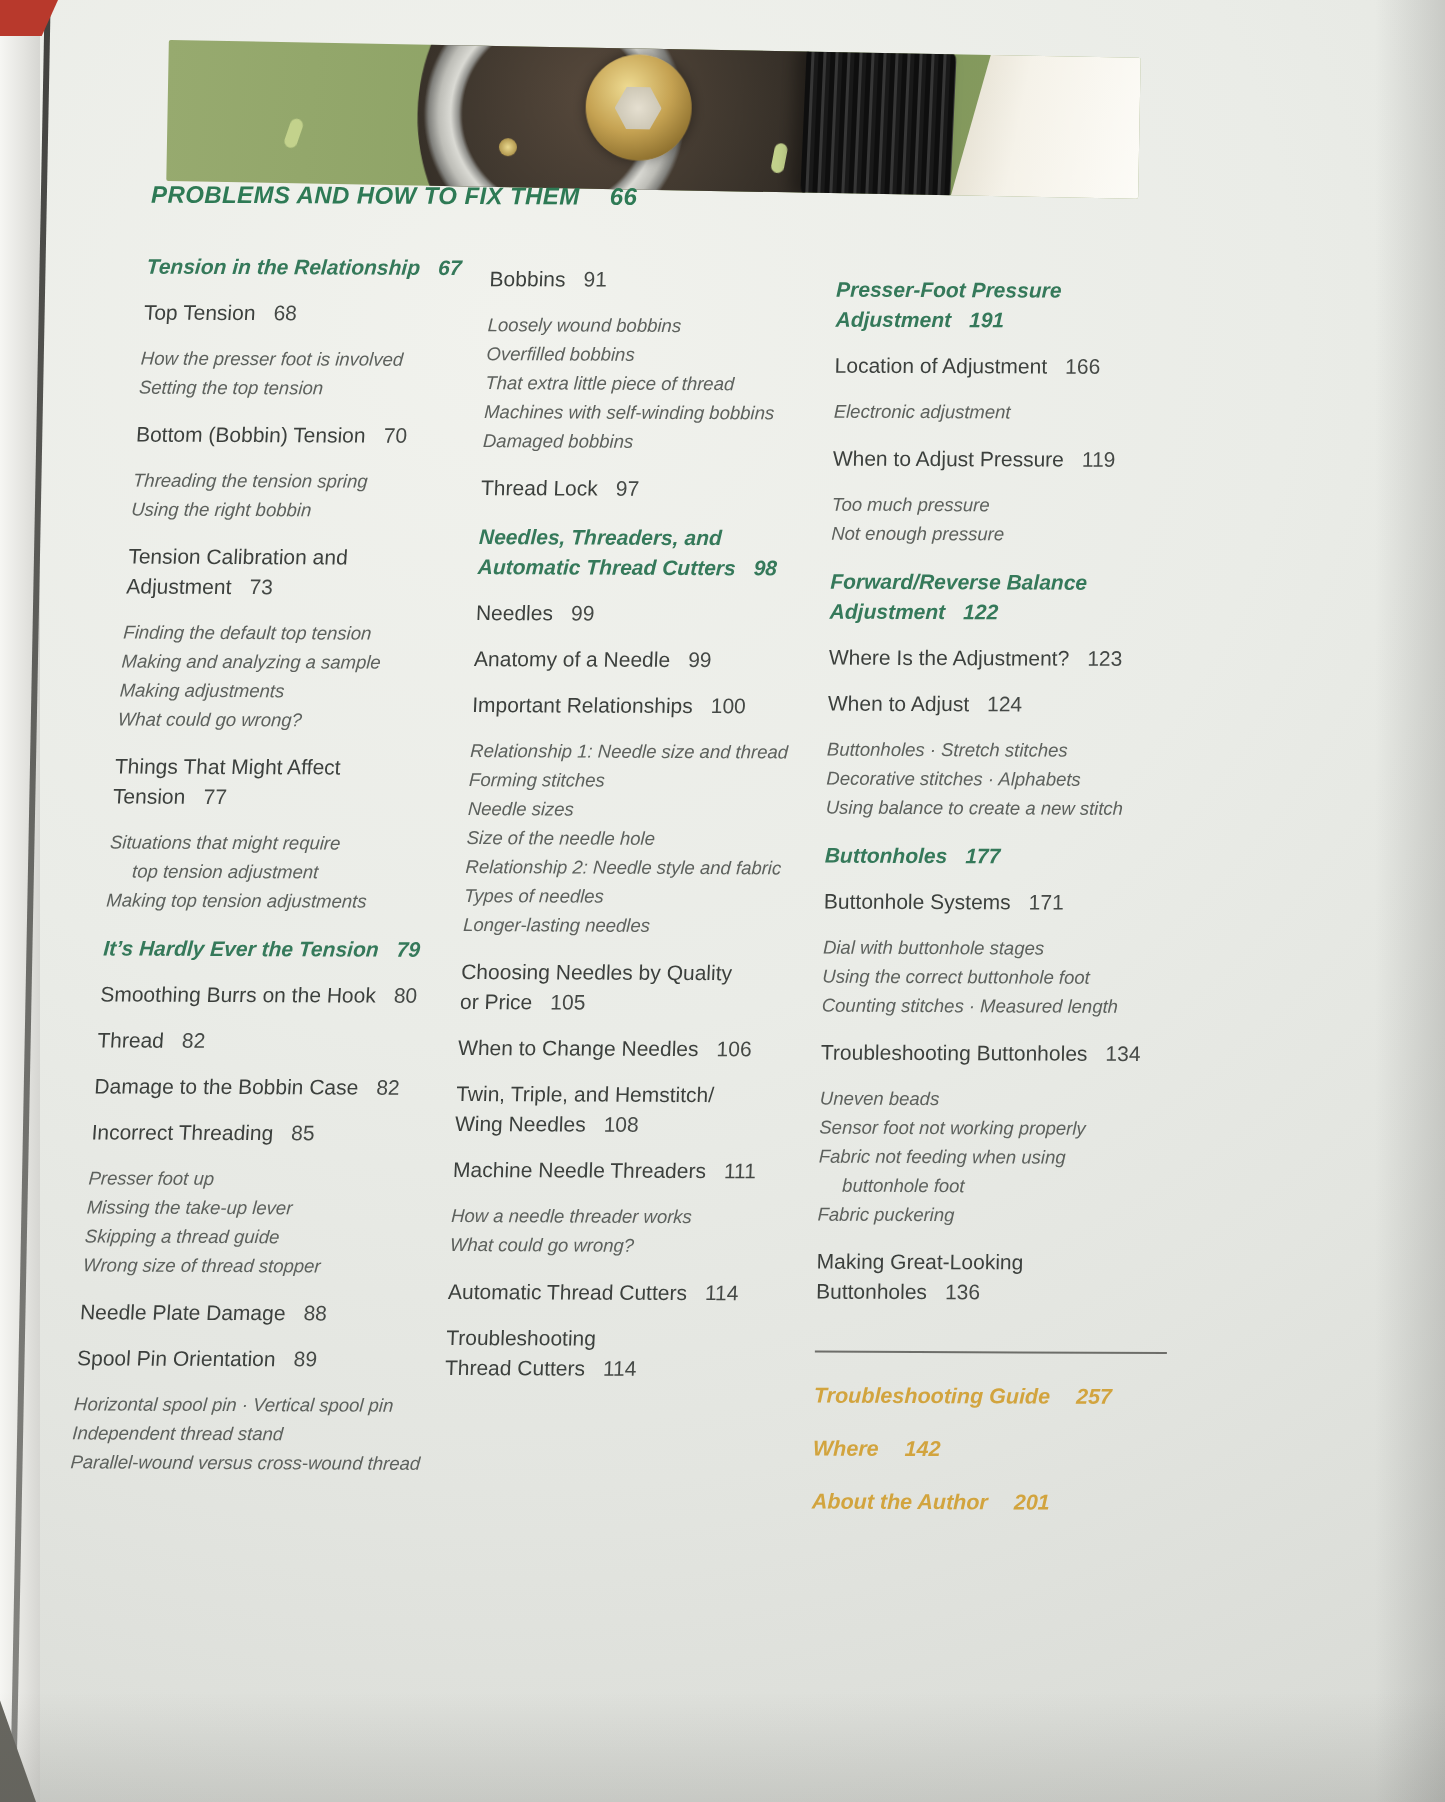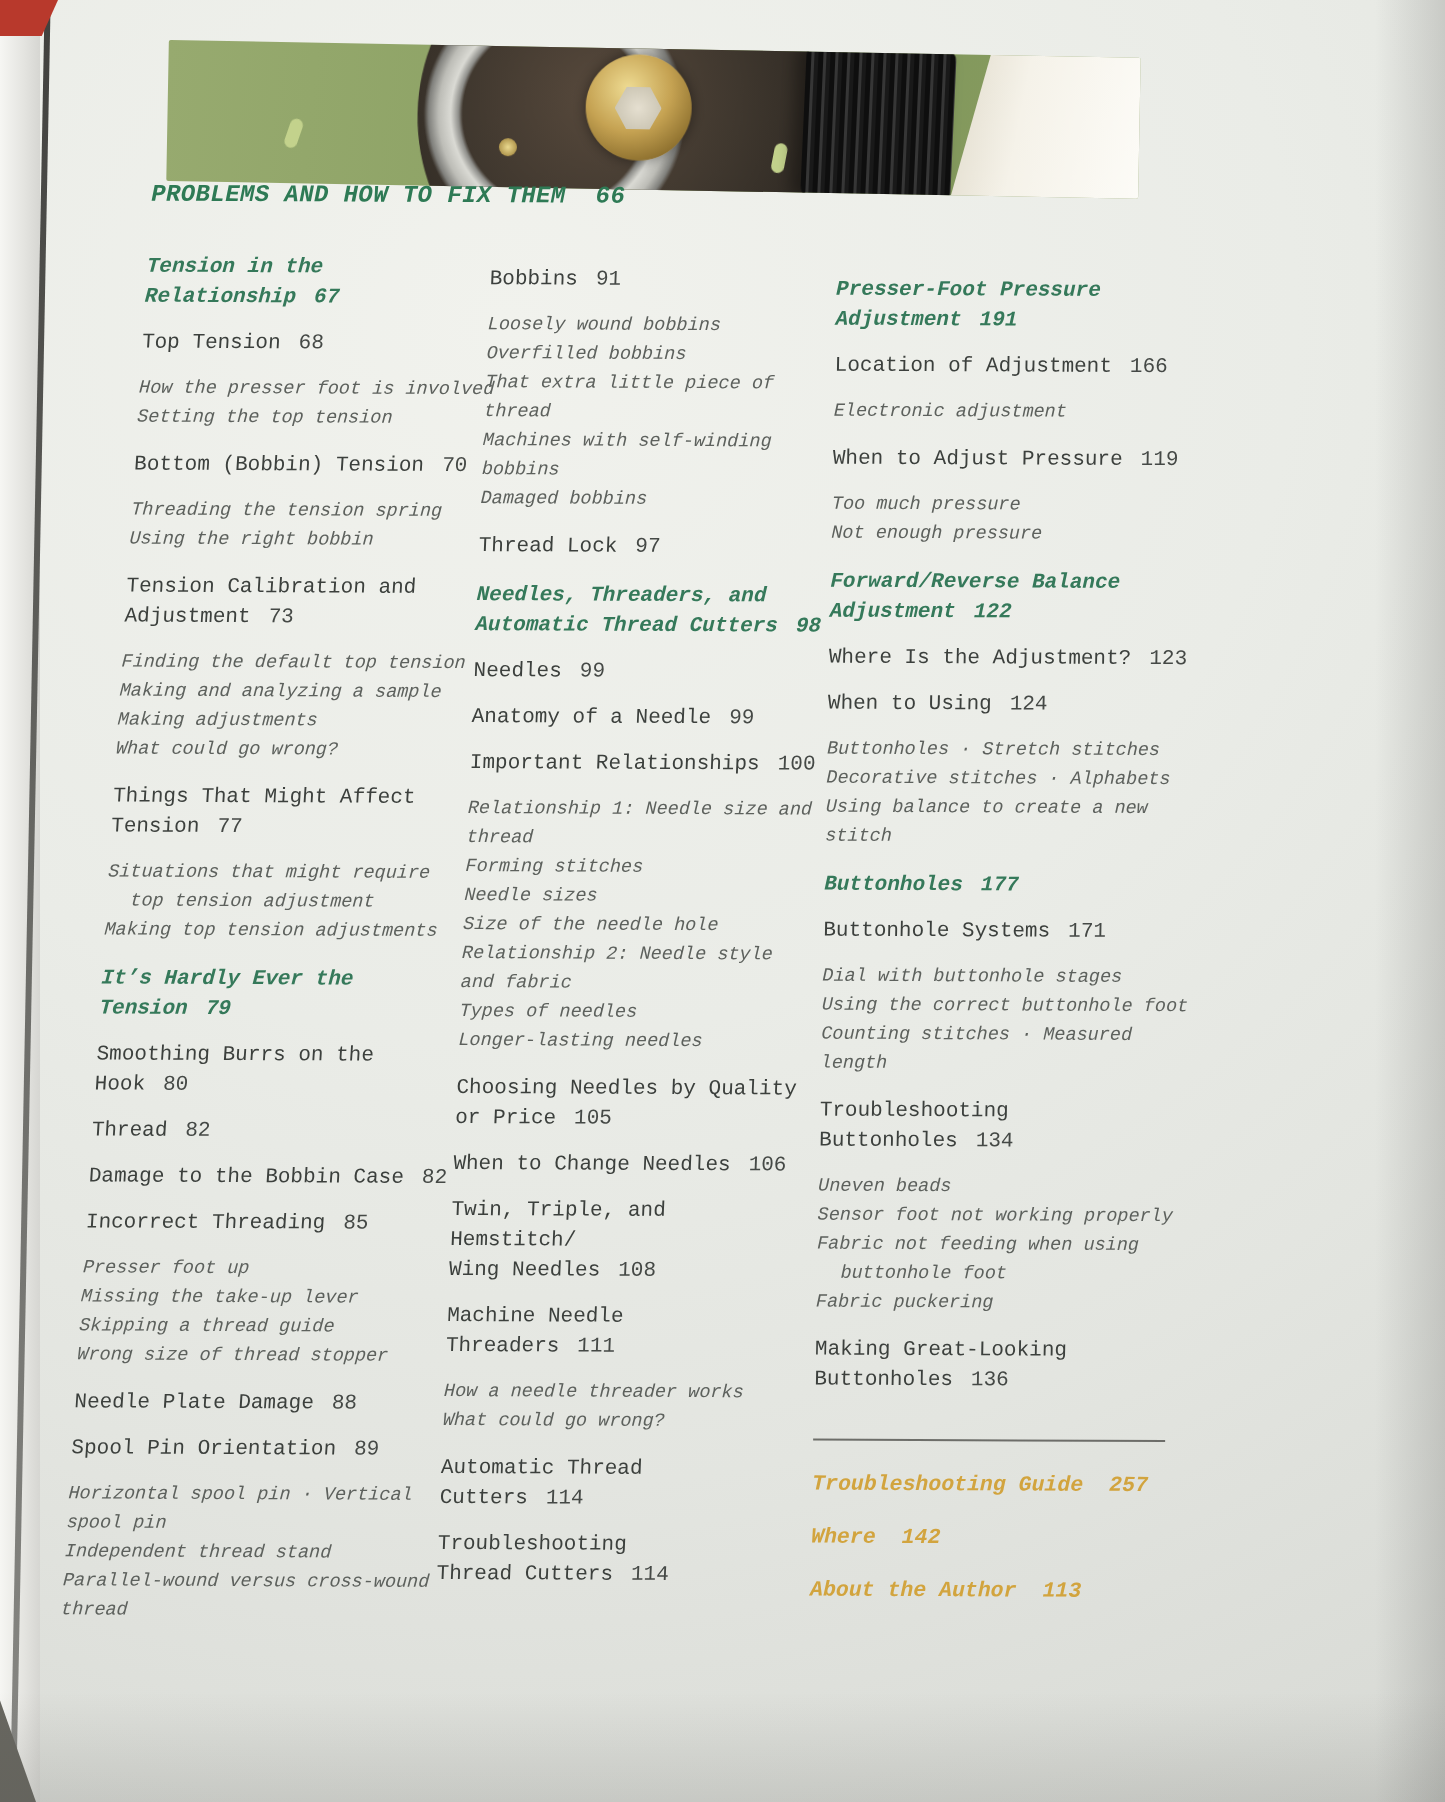--- a/index.html
+++ b/index.html
@@ -1,17 +1,17 @@
 <!DOCTYPE html>
 <html><head>
 <meta charset="utf-8">
 <style>
   html,body{margin:0;padding:0;background:#bfbfbb;}
   .stage{position:relative;width:1445px;height:1802px;overflow:hidden;
-         font-family:Liberation Mono, monospace;background:#c8c8c4;}
+         font-family:Liberation Sans, sans-serif;background:#c8c8c4;}
 
   
   .page{position:absolute;inset:0;
         background:radial-gradient(130% 95% at 35% 18%, #f1f2ed 0%, #eaece7 42%, #e3e5e0 68%, #d7d9d4 100%);}
   .shade-right{position:absolute;right:0;top:0;width:70px;height:100%;
         background:linear-gradient(90deg, rgba(0,0,0,0), rgba(80,80,78,0.20));}
   .shade-bottom{position:absolute;left:0;bottom:0;width:100%;height:110px;
         background:linear-gradient(180deg, rgba(0,0,0,0), rgba(90,90,86,0.16));}
 
   
@@ -194,21 +194,21 @@
             <div class="subline">Electronic adjustment</div>
           </div>
           <div class="entry"><span class="t">When to Adjust Pressure</span><span class="n">119</span></div>
           <div class="subs">
             <div class="subline">Too much pressure</div>
             <div class="subline">Not enough pressure</div>
           </div>
           <div class="section"><span class="t">Forward/Reverse Balance
 Adjustment</span><span class="n">122</span></div>
           <div class="entry"><span class="t">Where Is the Adjustment?</span><span class="n">123</span></div>
-          <div class="entry"><span class="t">When to Using</span><span class="n">124</span></div>
+          <div class="entry"><span class="t">When to Adjust</span><span class="n">124</span></div>
           <div class="subs">
             <div class="subline">Buttonholes  ·  Stretch stitches</div>
             <div class="subline">Decorative stitches  ·  Alphabets</div>
             <div class="subline">Using balance to create a new stitch</div>
           </div>
           <div class="section"><span class="t">Buttonholes</span><span class="n">177</span></div>
           <div class="entry"><span class="t">Buttonhole Systems</span><span class="n">171</span></div>
           <div class="subs">
             <div class="subline">Dial with buttonhole stages</div>
             <div class="subline">Using the correct buttonhole foot</div>
@@ -220,20 +220,20 @@
             <div class="subline">Sensor foot not working properly</div>
             <div class="subline">Fabric not feeding when using</div>
             <div class="subline indent">buttonhole foot</div>
             <div class="subline">Fabric puckering</div>
           </div>
           <div class="entry"><span class="t">Making Great-Looking
 Buttonholes</span><span class="n">136</span></div>
           <div class="divider"></div>
           <div class="backmatter"><span class="t">Troubleshooting Guide</span><span class="n">257</span></div>
           <div class="backmatter"><span class="t">Where</span><span class="n">142</span></div>
-          <div class="backmatter"><span class="t">About the Author</span><span class="n">113</span></div>
+          <div class="backmatter"><span class="t">About the Author</span><span class="n">201</span></div>
         </div>
     </div>
 
     <div class="shade-right"></div>
     <div class="shade-bottom"></div>
   </div>
 </div>
 
 </body></html>

